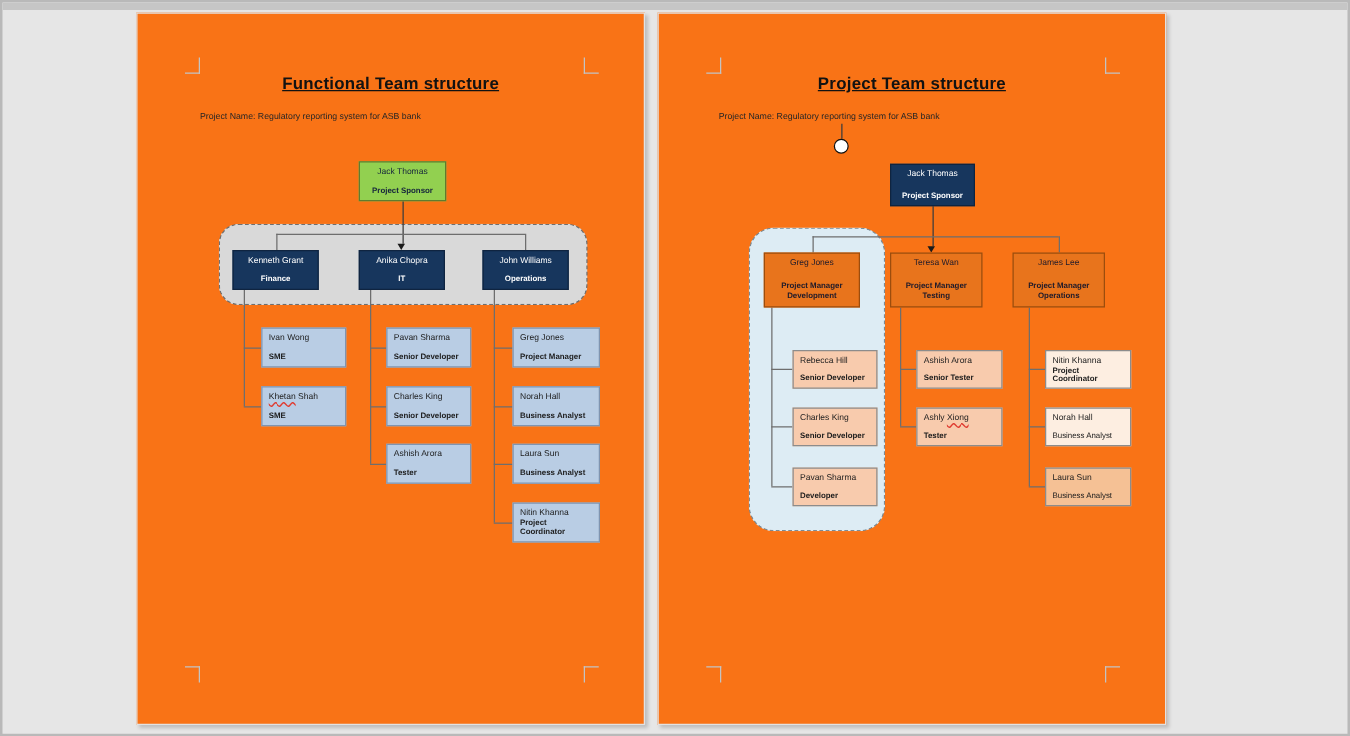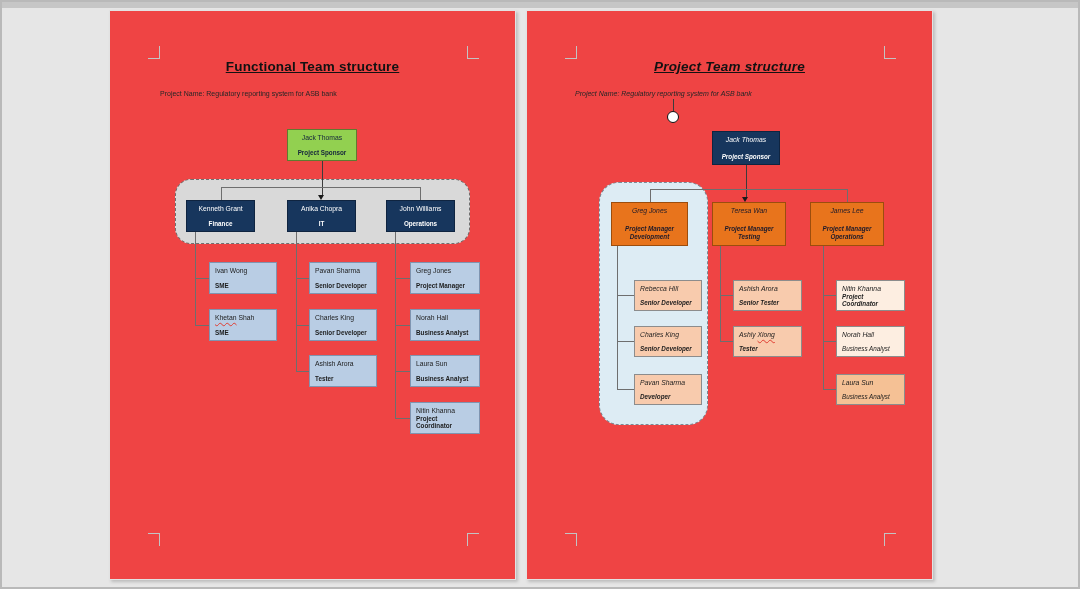--- a/index.html
+++ b/index.html
@@ -1,23 +1,23 @@
 <!DOCTYPE html>
 <html><head>
 <meta charset="utf-8">
 <style>
   html,body{margin:0;padding:0;}
   body{font-family:"Liberation Sans",sans-serif;}
   #canvas{position:relative;width:1080px;height:589px;background:#e6e6e6;
     border:2px solid #b9b9b9;box-sizing:border-box;overflow:hidden;}
   #topband{position:absolute;left:0;top:0;width:100%;height:6px;background:#c6c6c6;}
-  .page{position:absolute;top:8px;width:407px;height:570px;background:#ef4444;
+  .page{position:absolute;top:8px;width:407px;height:570px;background:#f97316;
     box-shadow:2px 2px 3px rgba(0,0,0,0.18);border:1px solid #e2e2e2;box-sizing:border-box;}
   #page1{left:107px;}
-  #page2{left:524px;font-style:italic;}
+  #page2{left:524px;}
   .ptitle{position:absolute;top:48px;left:0;right:0;text-align:center;
     font-size:13.5px;font-weight:700;text-decoration:underline;color:#121212;letter-spacing:.2px;}
   .pline{position:absolute;top:79px;font-size:7px;color:#262626;}
   
   .cm{position:absolute;width:12px;height:13px;box-sizing:border-box;}
   .cm.tl{border-right:1px solid #c3c3c3;border-bottom:1px solid #c3c3c3;}
   .cm.tr{border-left:1px solid #c3c3c3;border-bottom:1px solid #c3c3c3;}
   .cm.bl{border-right:1px solid #c3c3c3;border-top:1px solid #c3c3c3;}
   .cm.br{border-left:1px solid #c3c3c3;border-top:1px solid #c3c3c3;}
   

